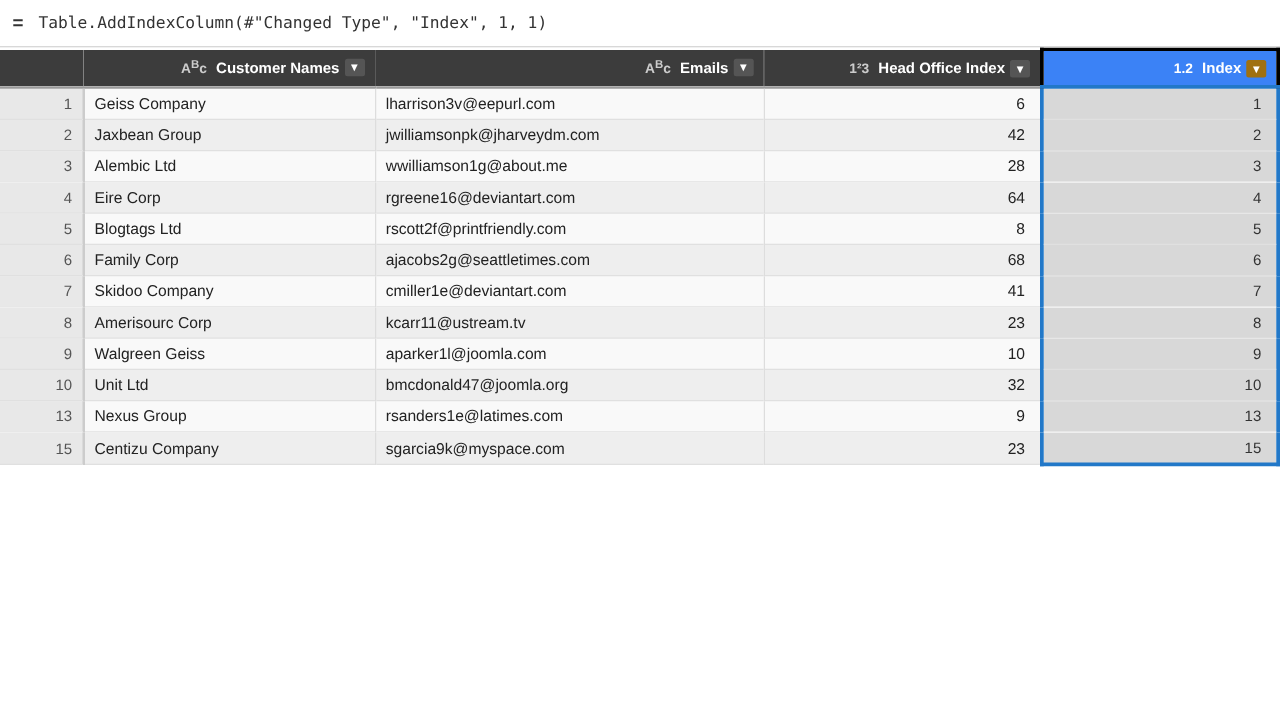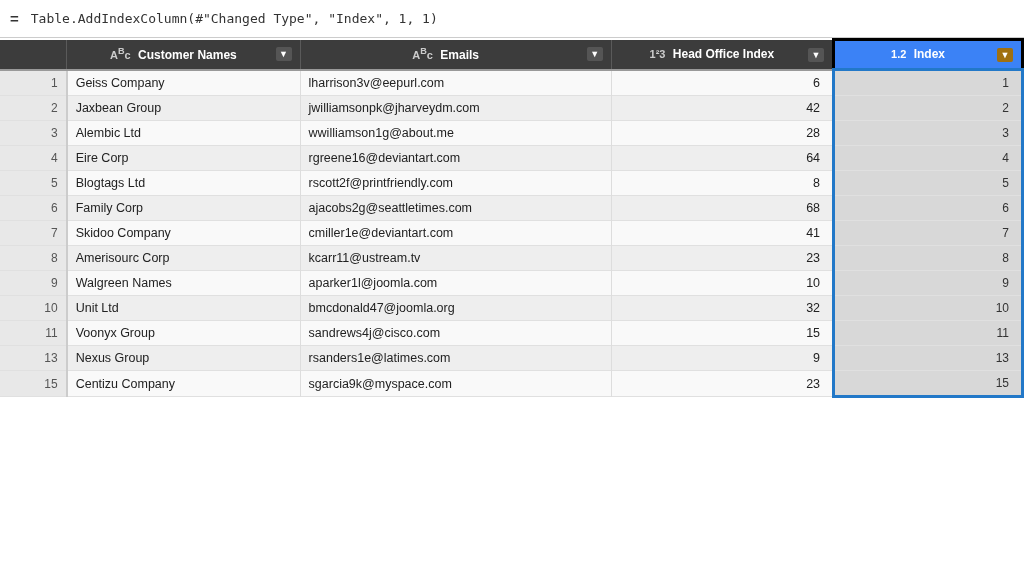--- a/index.html
+++ b/index.html
@@ -50,21 +50,21 @@
     
     col.col-index-num  { width: 60px; }
     col.col-names      { width: 210px; }
     col.col-emails     { width: 280px; }
     col.col-hoi        { width: 200px; }
     col.col-new-index  { width: 170px; }
 
     thead tr th {
       background: #3c3c3c;
       color: #ffffff;
-      text-align: center;
+      text-align: right;
       padding: 6px 8px;
       border-right: 1px solid #5a5a5a;
       border-bottom: 2px solid #999;
       font-weight: 600;
       font-size: 12px;
       white-space: nowrap;
       overflow: hidden;
       position: relative;
       margin-top: 31px;
     }
@@ -253,40 +253,33 @@
         </tr>
         <tr>
           <td class="row-num">8</td>
           <td>Amerisourc Corp</td>
           <td>kcarr11@ustream.tv</td>
           <td class="col-hoi">23</td>
           <td class="col-new-index">8</td>
         </tr>
         <tr>
           <td class="row-num">9</td>
-          <td>Walgreen Names</td>
+          <td>Walgreen Geiss</td>
           <td>aparker1l@joomla.com</td>
           <td class="col-hoi">10</td>
           <td class="col-new-index">9</td>
         </tr>
         <tr>
           <td class="row-num">10</td>
           <td>Unit Ltd</td>
           <td>bmcdonald47@joomla.org</td>
           <td class="col-hoi">32</td>
           <td class="col-new-index">10</td>
         </tr>
         <tr>
-          <td class="row-num">11</td>
-          <td>Voonyx Group</td>
-          <td>sandrews4j@cisco.com</td>
-          <td class="col-hoi">15</td>
-          <td class="col-new-index">11</td>
-        </tr>
-        <tr>
           <td class="row-num">13</td>
           <td>Nexus Group</td>
           <td>rsanders1e@latimes.com</td>
           <td class="col-hoi">9</td>
           <td class="col-new-index">13</td>
         </tr>
         <tr>
           <td class="row-num">15</td>
           <td>Centizu Company</td>
           <td>sgarcia9k@myspace.com</td>

